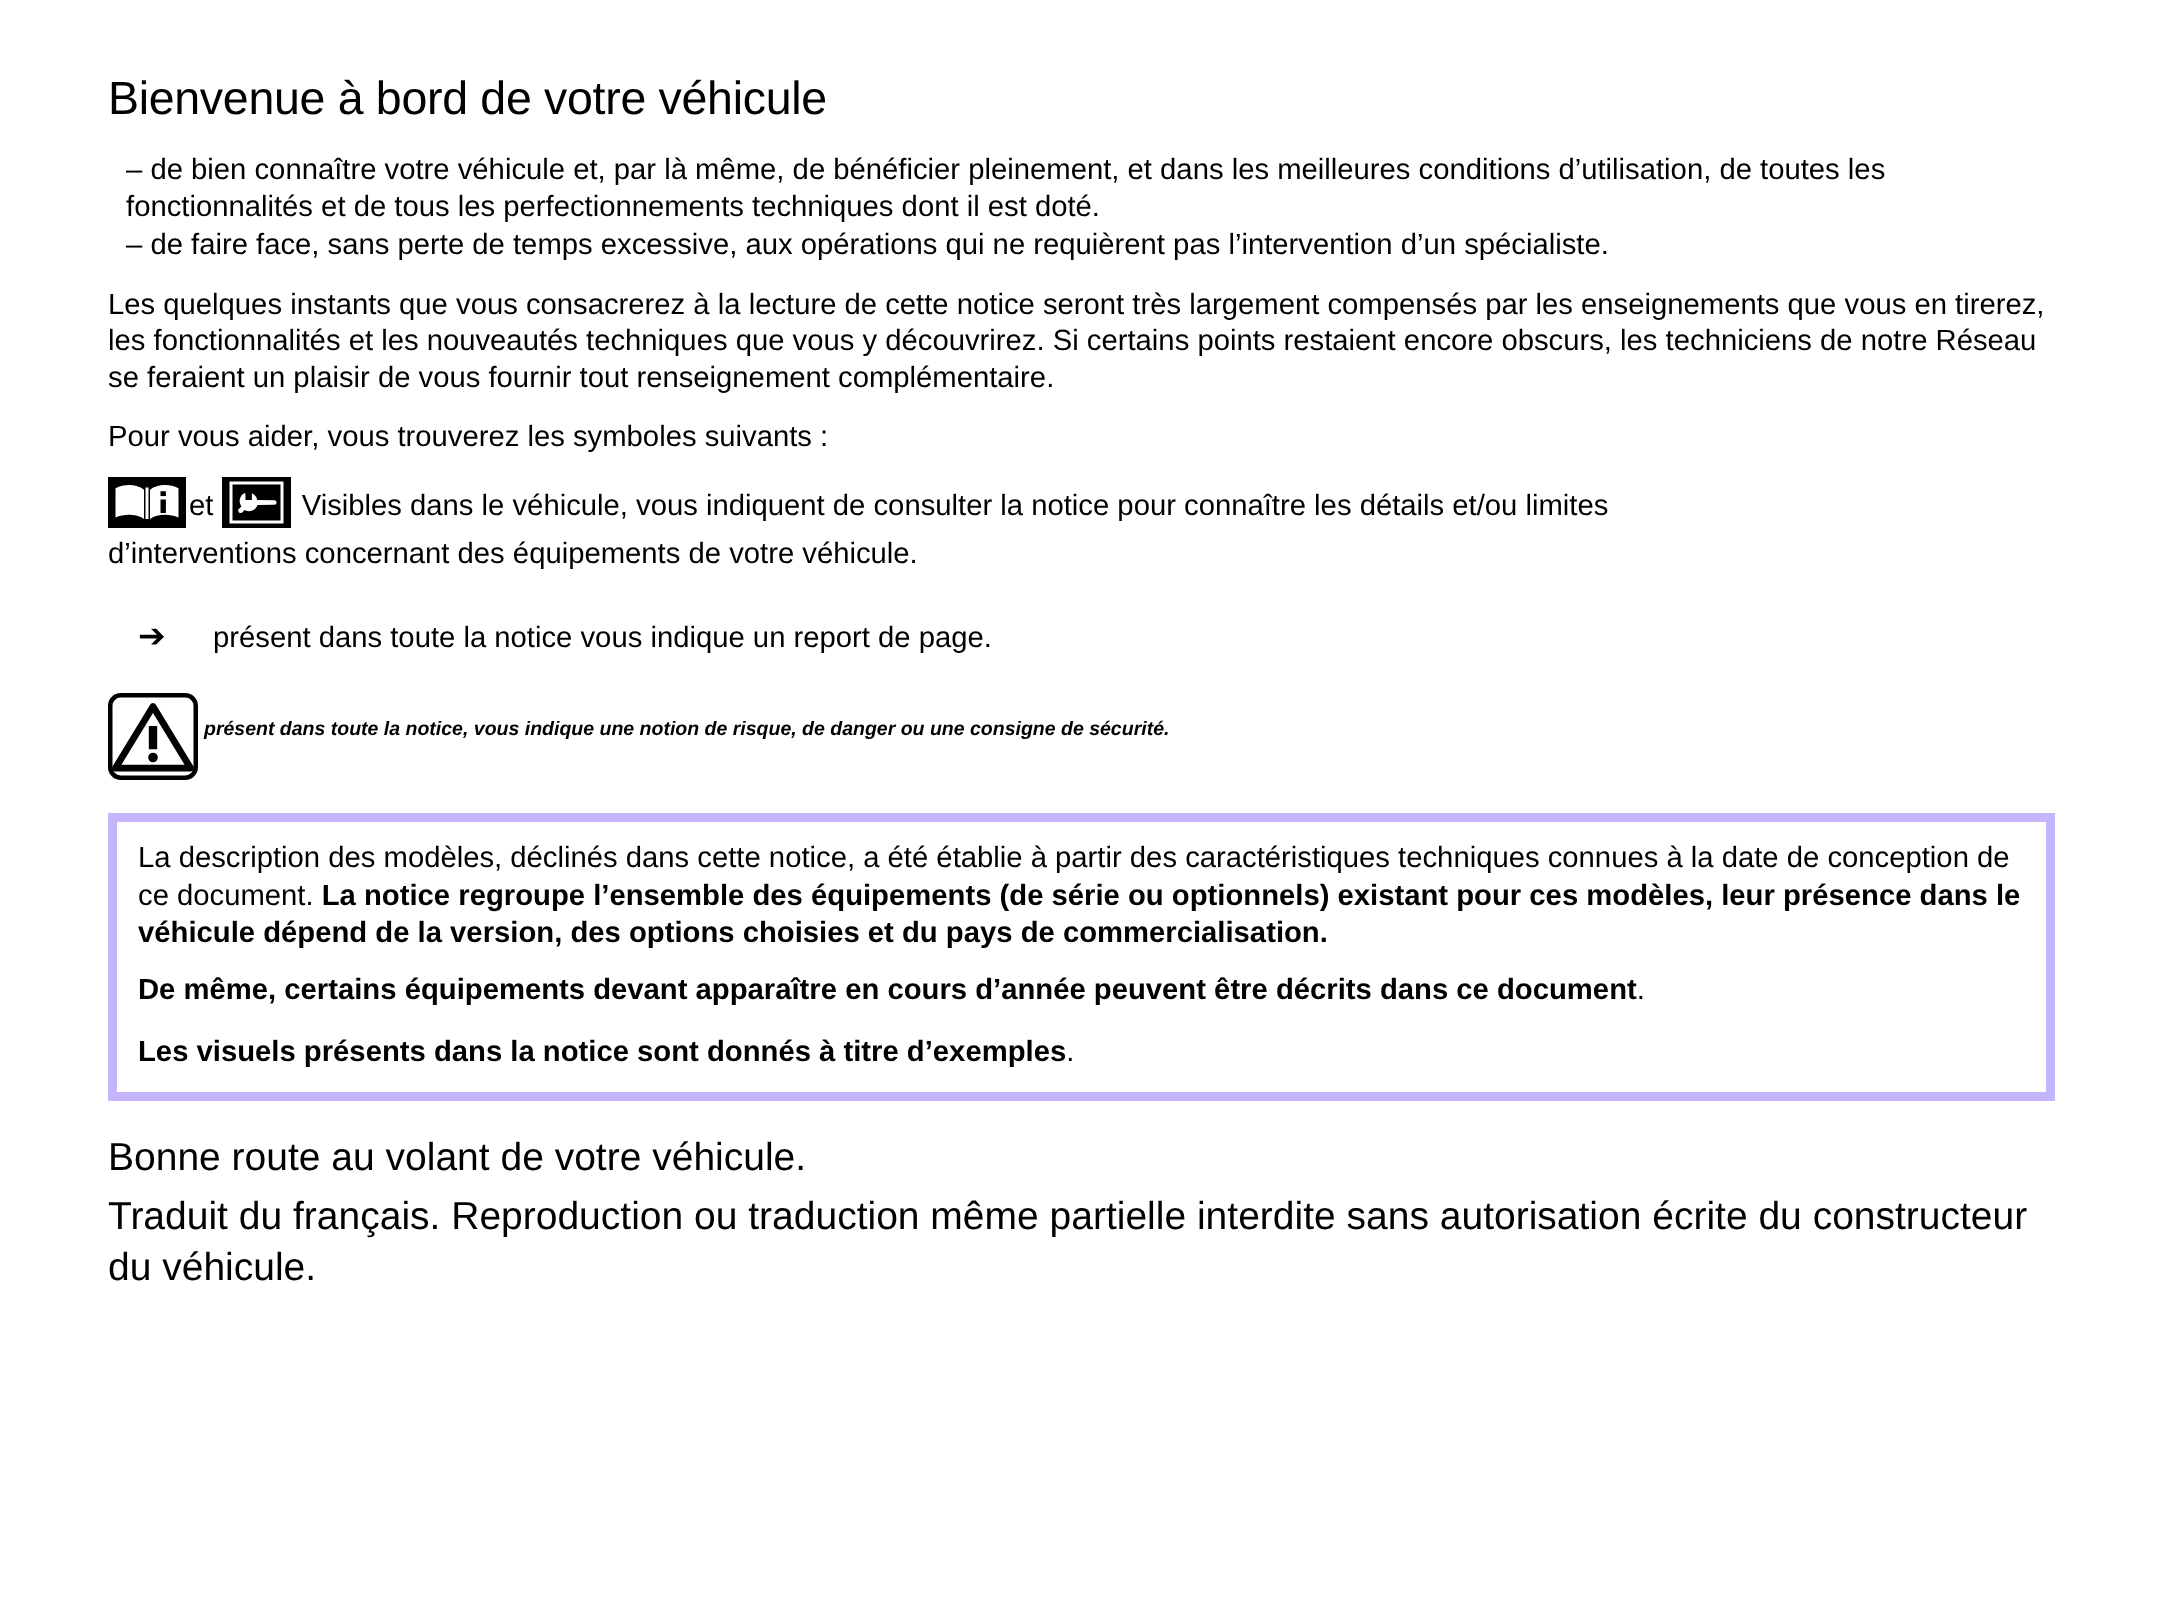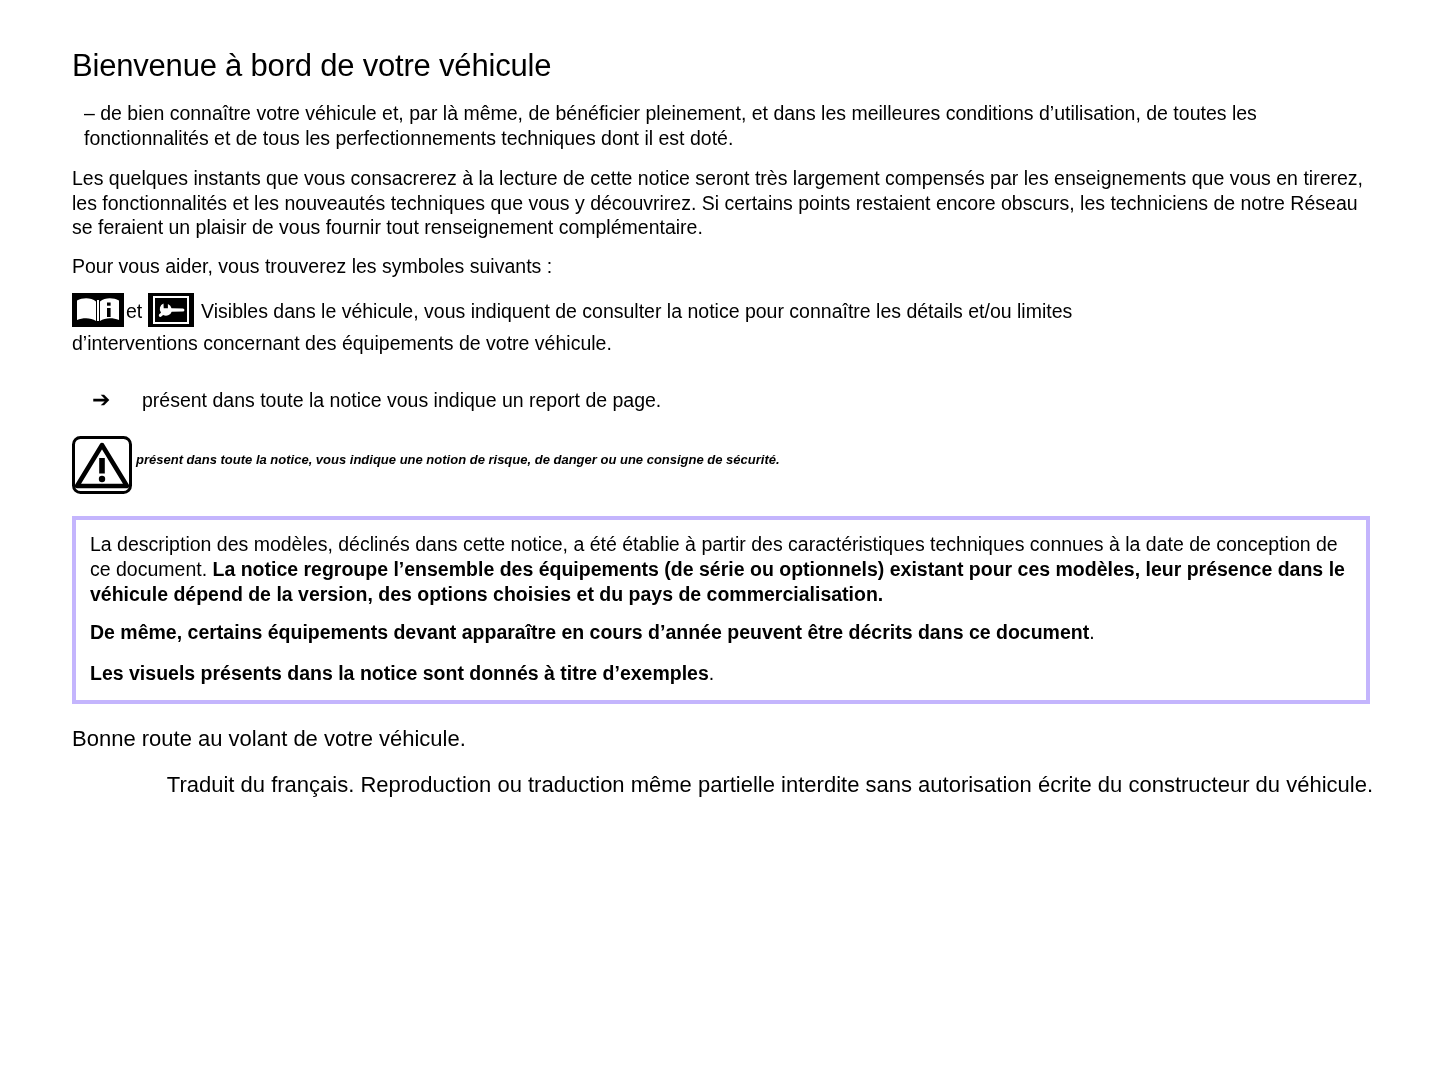--- a/index.html
+++ b/index.html
@@ -107,56 +107,56 @@
   .icon-warning {
     display: inline-block;
     vertical-align: -30px;
     width: 60px;
     height: 58px;
     margin-right: 4px;
   }
 
   
   .note-box {
-    border: 4px solid #c4b5fd;
+    border: 6px solid #c4b5fd;
     padding: 12px 14px 14px 14px;
     margin: 22px 0 0 0;
     box-sizing: border-box;
     width: 1298px;
   }
   .note-box p {
     font-size: 19.5px;
     line-height: 1.28;
     margin: 0 0 13px 0;
   }
   .note-box p:last-child {
     margin-bottom: 0;
     margin-top: 16px;
   }
 
   .closing {
-    font-size: 22px;
+    font-size: 26px;
     line-height: 1.28;
     margin: 21px 0 0 0;
   }
   .closing.second {
-    margin-top: 18px;
-    text-align: right;
+    margin-top: 6px;
   }
 </style>
 </head>
 <body>
 
 <div class="page">
 
   <h1 class="doc-title">Bienvenue à bord de votre véhicule</h1>
 
 
   <div class="list-block">
     <p class="list-line">– de bien connaître votre véhicule et, par là même, de bénéficier pleinement, et dans les meilleures conditions d’utilisation, de toutes les fonctionnalités et de tous les perfectionnements techniques dont il est doté.</p>
+    <p class="list-line">– de faire face, sans perte de temps excessive, aux opérations qui ne requièrent pas l’intervention d’un spécialiste.</p>
   </div>
 
   <p class="para">Les quelques instants que vous consacrerez à la lecture de cette notice seront très largement compensés par les enseignements que vous en tirerez, les fonctionnalités et les nouveautés techniques que vous y découvrirez. Si certains points restaient encore obscurs, les techniciens de notre Réseau se feraient un plaisir de vous fournir tout renseignement complémentaire.</p>
 
   <p class="para">Pour vous aider, vous trouverez les symboles suivants :</p>
 
   <p class="symbol-para"><span class="icon-book"><svg width="52" height="34" viewBox="0 0 52 34" xmlns="http://www.w3.org/2000/svg">
           <rect x="0" y="0" width="52" height="34" fill="#000"></rect>
           <path d="M5 7.5 C11 4.5, 19 4.5, 24 8.5 L24 28 C19 24.5, 11 24.5, 5 27 Z" fill="#fff"></path>
           <path d="M47 7.5 C41 4.5, 33 4.5, 28 8.5 L28 28 C33 24.5, 41 24.5, 47 27 Z" fill="#fff"></path>

